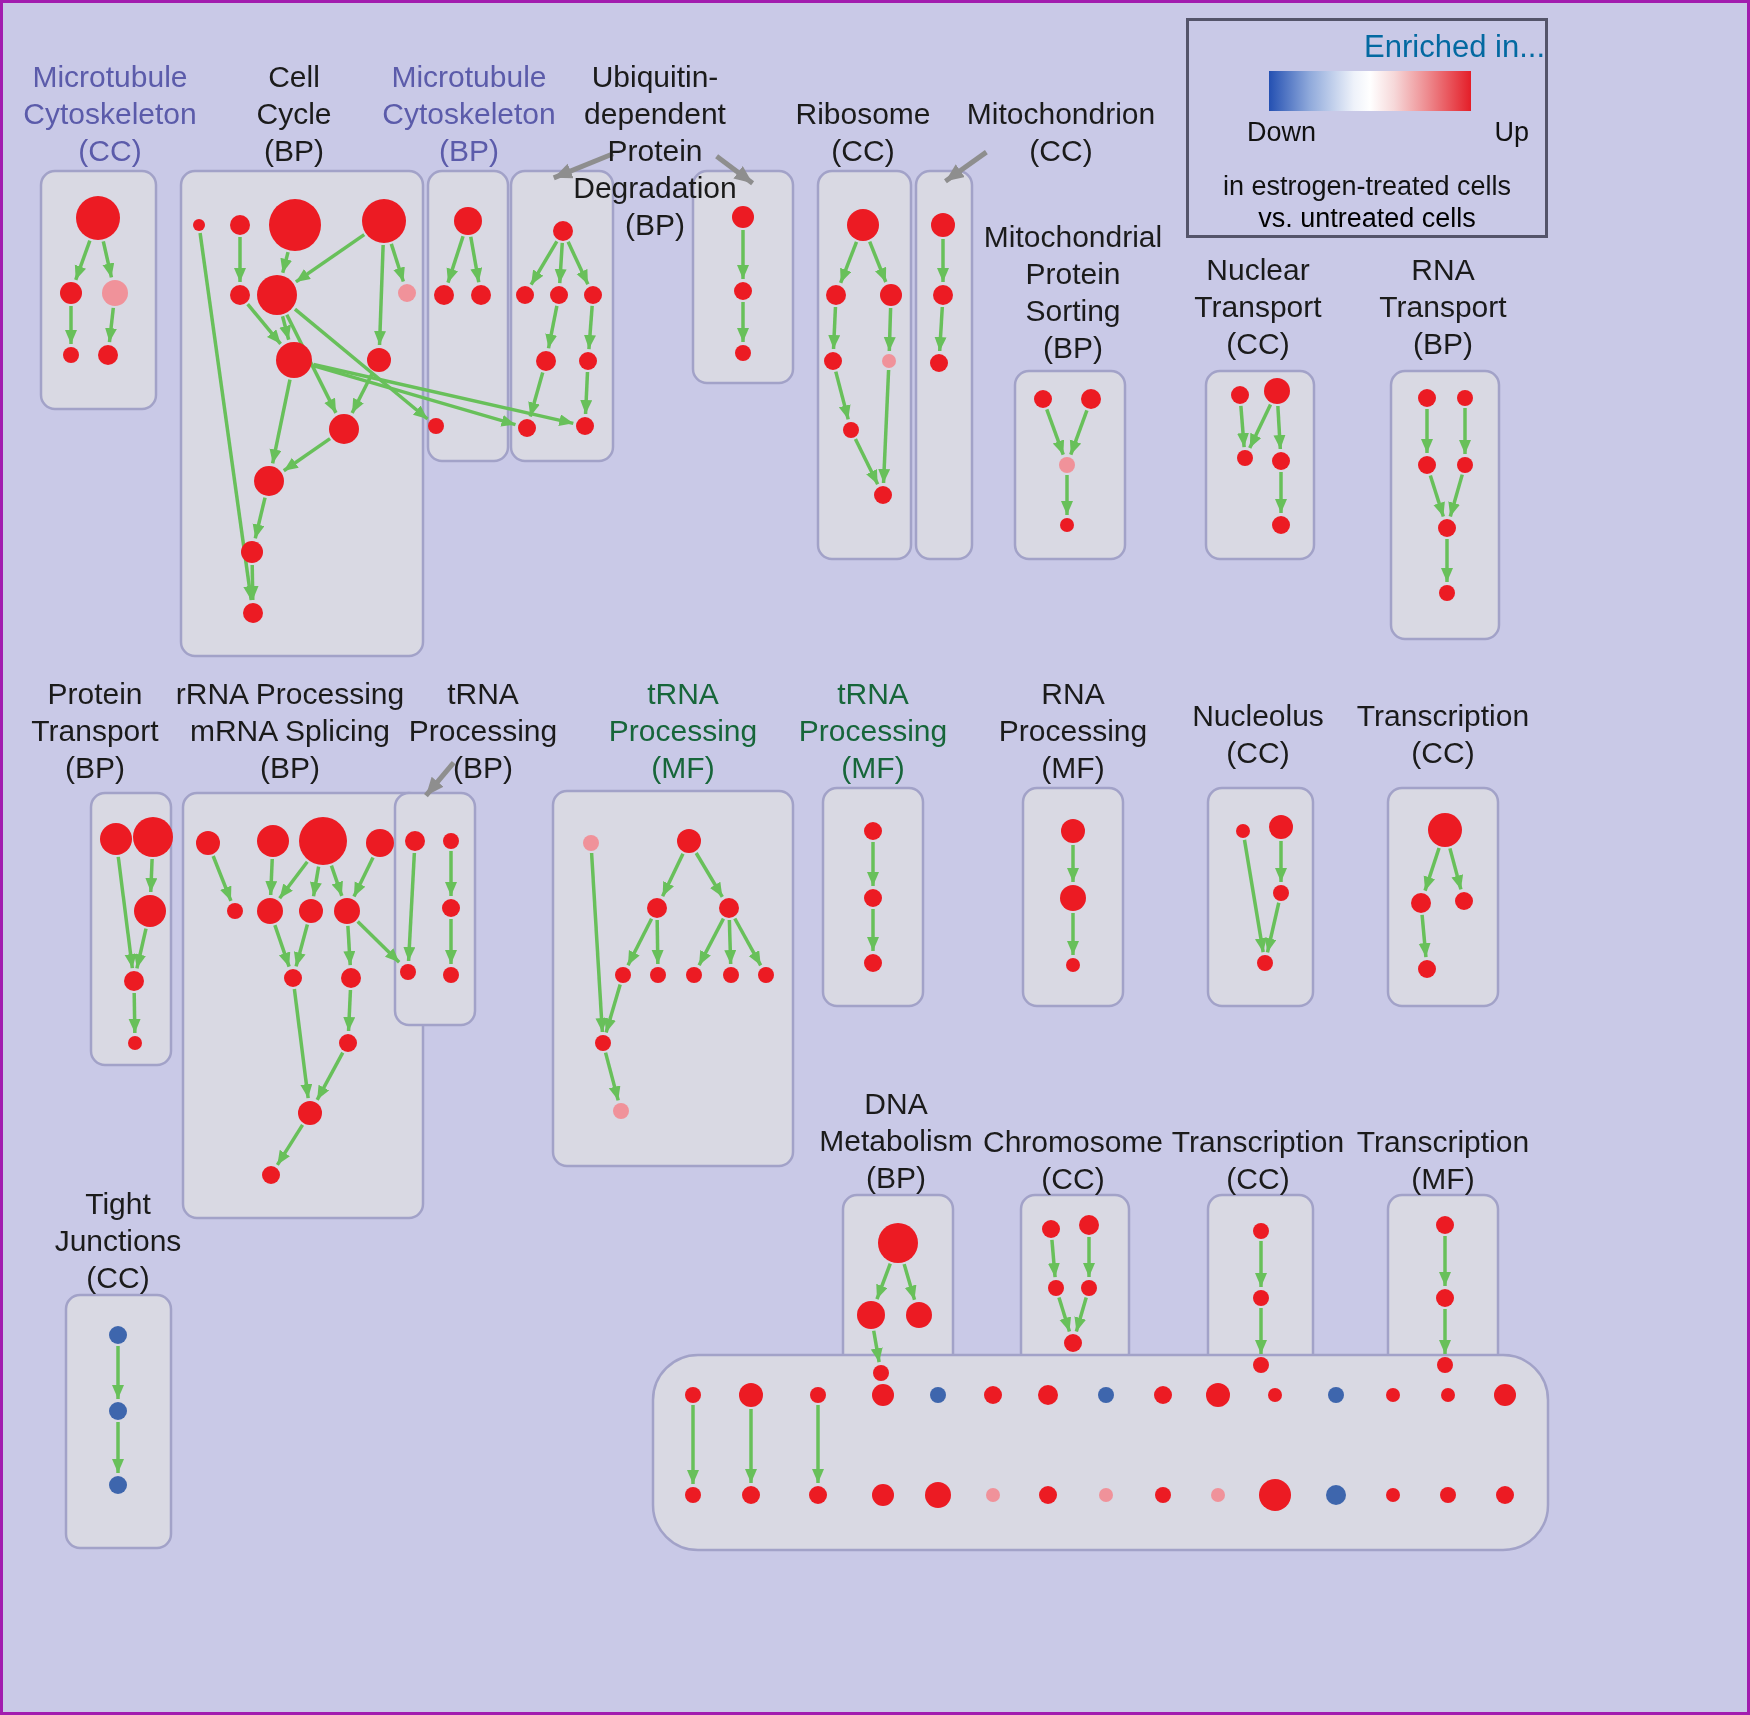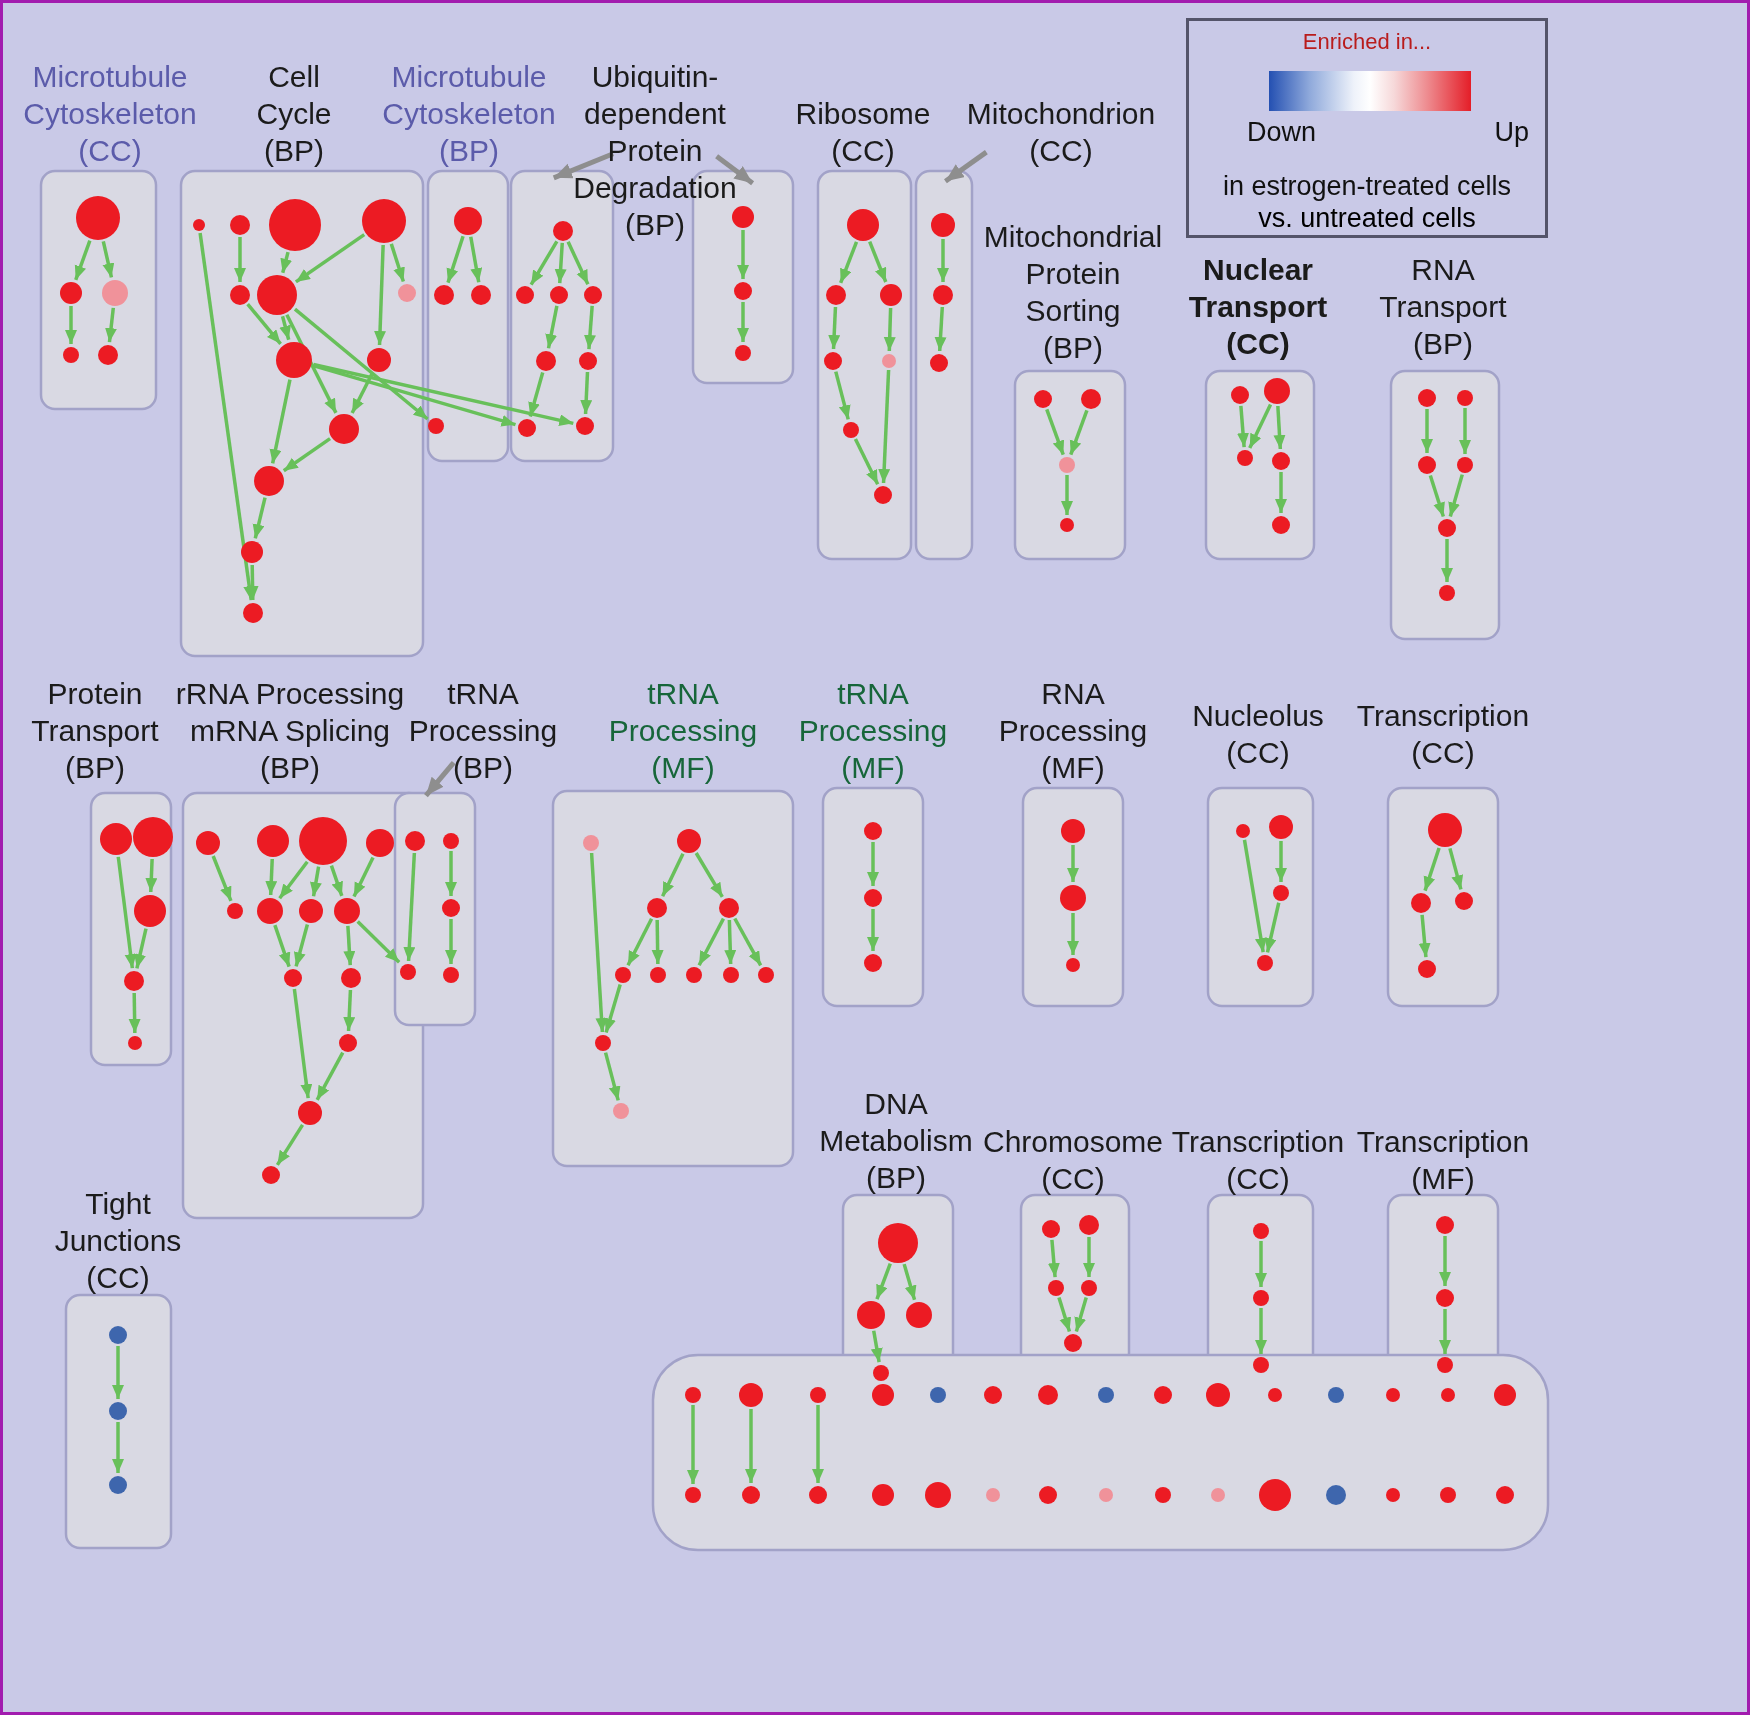--- a/index.html
+++ b/index.html
@@ -17,21 +17,21 @@
   .label.purple { color:#5b5baa; }
   .label.green  { color:#17663a; }
   .misc-text {
     position:absolute; left:238px; top:1266px;
     font-size:31px; line-height:38px; white-space:pre-line; color:#1b1b1b;
   }
   .legend {
     position:absolute; left:1183px; top:15px; width:362px; height:220px;
     border:3px solid #54546a; box-sizing:border-box;
   }
-  .legend-title { position:absolute; top:8px; width:100%; text-align:center; font-size:22px; color:#b91c1c; }
+  .legend-title { position:absolute; top:8px; width:100%; text-align:right; font-size:31px; color:#0369a1; }
   .legend-gradient { position:absolute; left:80px; top:50px; width:202px; height:40px; }
   .legend-downup { position:absolute; left:30px; top:96px; width:282px; display:flex; justify-content:space-between; font-size:27px; color:#111;margin-left:28px; }
   .legend-sub1 { position:absolute; top:150px; width:100%; text-align:center; font-size:27px; color:#111; }
   .legend-sub2 { position:absolute; top:182px; width:100%; text-align:center; font-size:27px; color:#000000; }
 </style>
 </head>
 <body>
 
 <div class="canvas">
   <svg id="diagram" viewBox="0 0 1750 1715">
@@ -352,21 +352,21 @@
 Degradation
 (BP)</div>
       <div class="label black" style="left: 640px; top: 92px;">Ribosome
 (CC)</div>
       <div class="label black" style="left: 838px; top: 92px;">Mitochondrion
 (CC)</div>
       <div class="label black" style="left: 850px; top: 215px;">Mitochondrial
 Protein
 Sorting
 (BP)</div>
-      <div class="label black" style="left: 1035px; top: 248px; font-weight: bold;">Nuclear
+      <div class="label black" style="left: 1035px; top: 248px;">Nuclear
 Transport
 (CC)</div>
       <div class="label black" style="left: 1220px; top: 248px;">RNA
 Transport
 (BP)</div>
       <div class="label black" style="left: -128px; top: 672px;">Protein
 Transport
 (BP)</div>
       <div class="label black" style="left: 67px; top: 672px;">rRNA Processing
 mRNA Splicing

